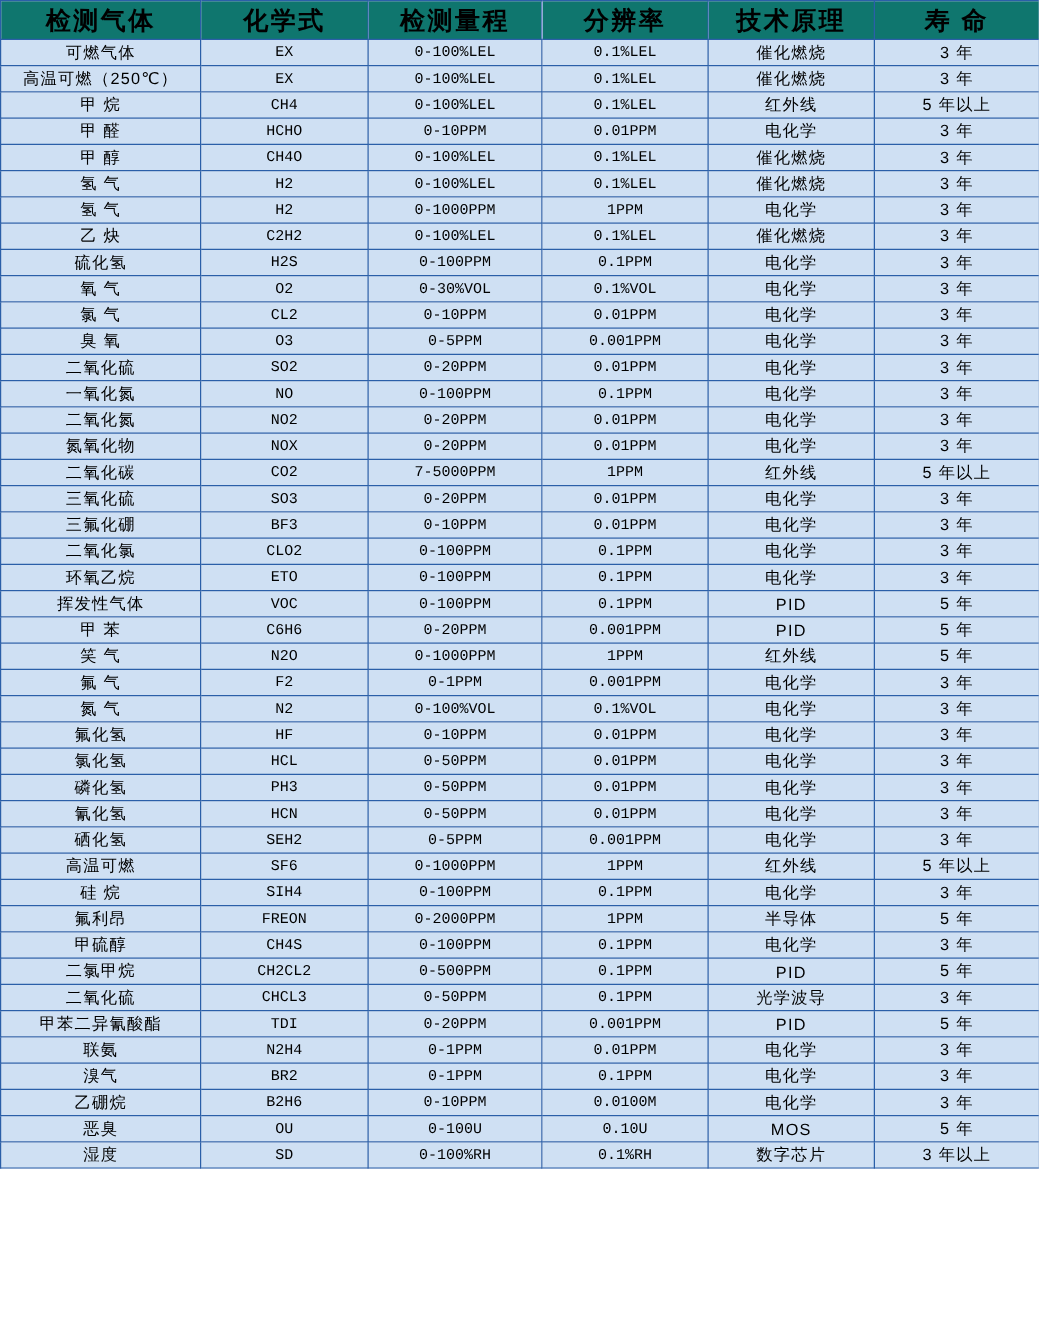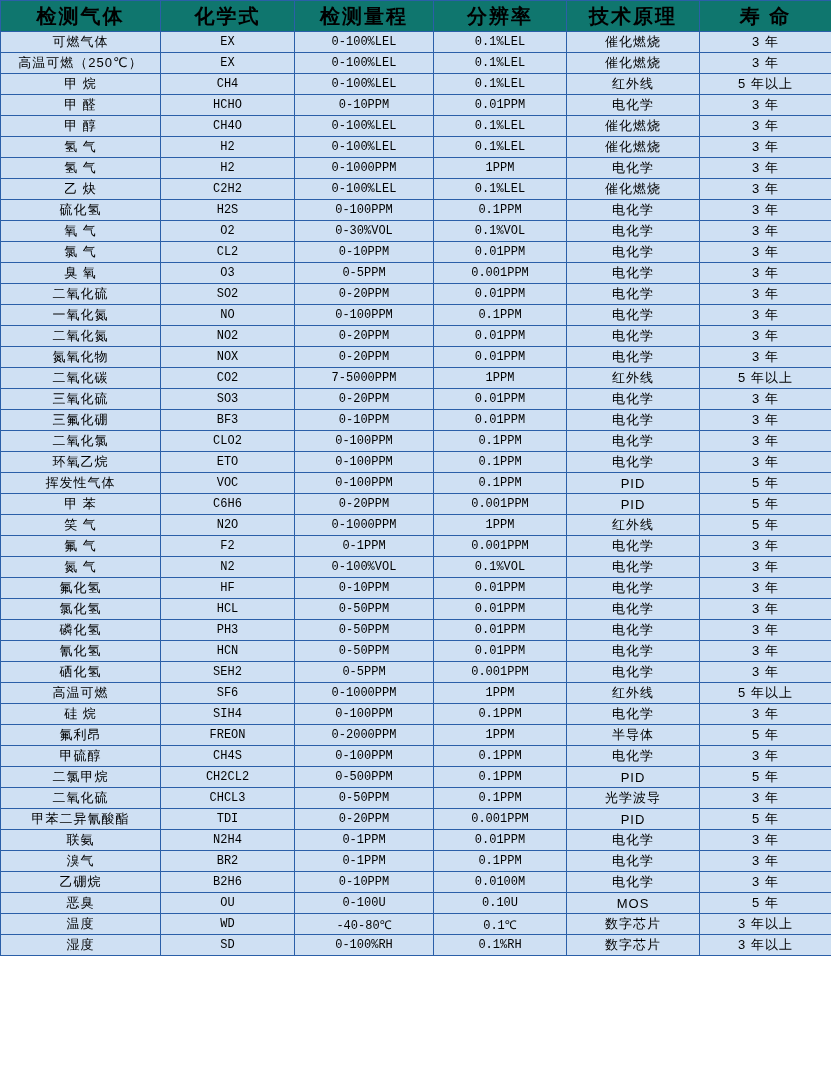--- a/index.html
+++ b/index.html
@@ -413,28 +413,20 @@
       </tr>
       <tr>
         <td class="c0">恶臭</td>
         <td class="c1">OU</td>
         <td class="c2">0-100U</td>
         <td class="c3">0.10U</td>
         <td class="c4">MOS</td>
         <td class="c5">5 年</td>
       </tr>
       <tr>
-        <td class="c0">温度</td>
-        <td class="c1">WD</td>
-        <td class="c2">-40-80℃</td>
-        <td class="c3">0.1℃</td>
-        <td class="c4">数字芯片</td>
-        <td class="c5">3 年以上</td>
-      </tr>
-      <tr>
         <td class="c0">湿度</td>
         <td class="c1">SD</td>
         <td class="c2">0-100%RH</td>
         <td class="c3">0.1%RH</td>
         <td class="c4">数字芯片</td>
         <td class="c5">3 年以上</td>
       </tr>
     </tbody>
 </table>
 

